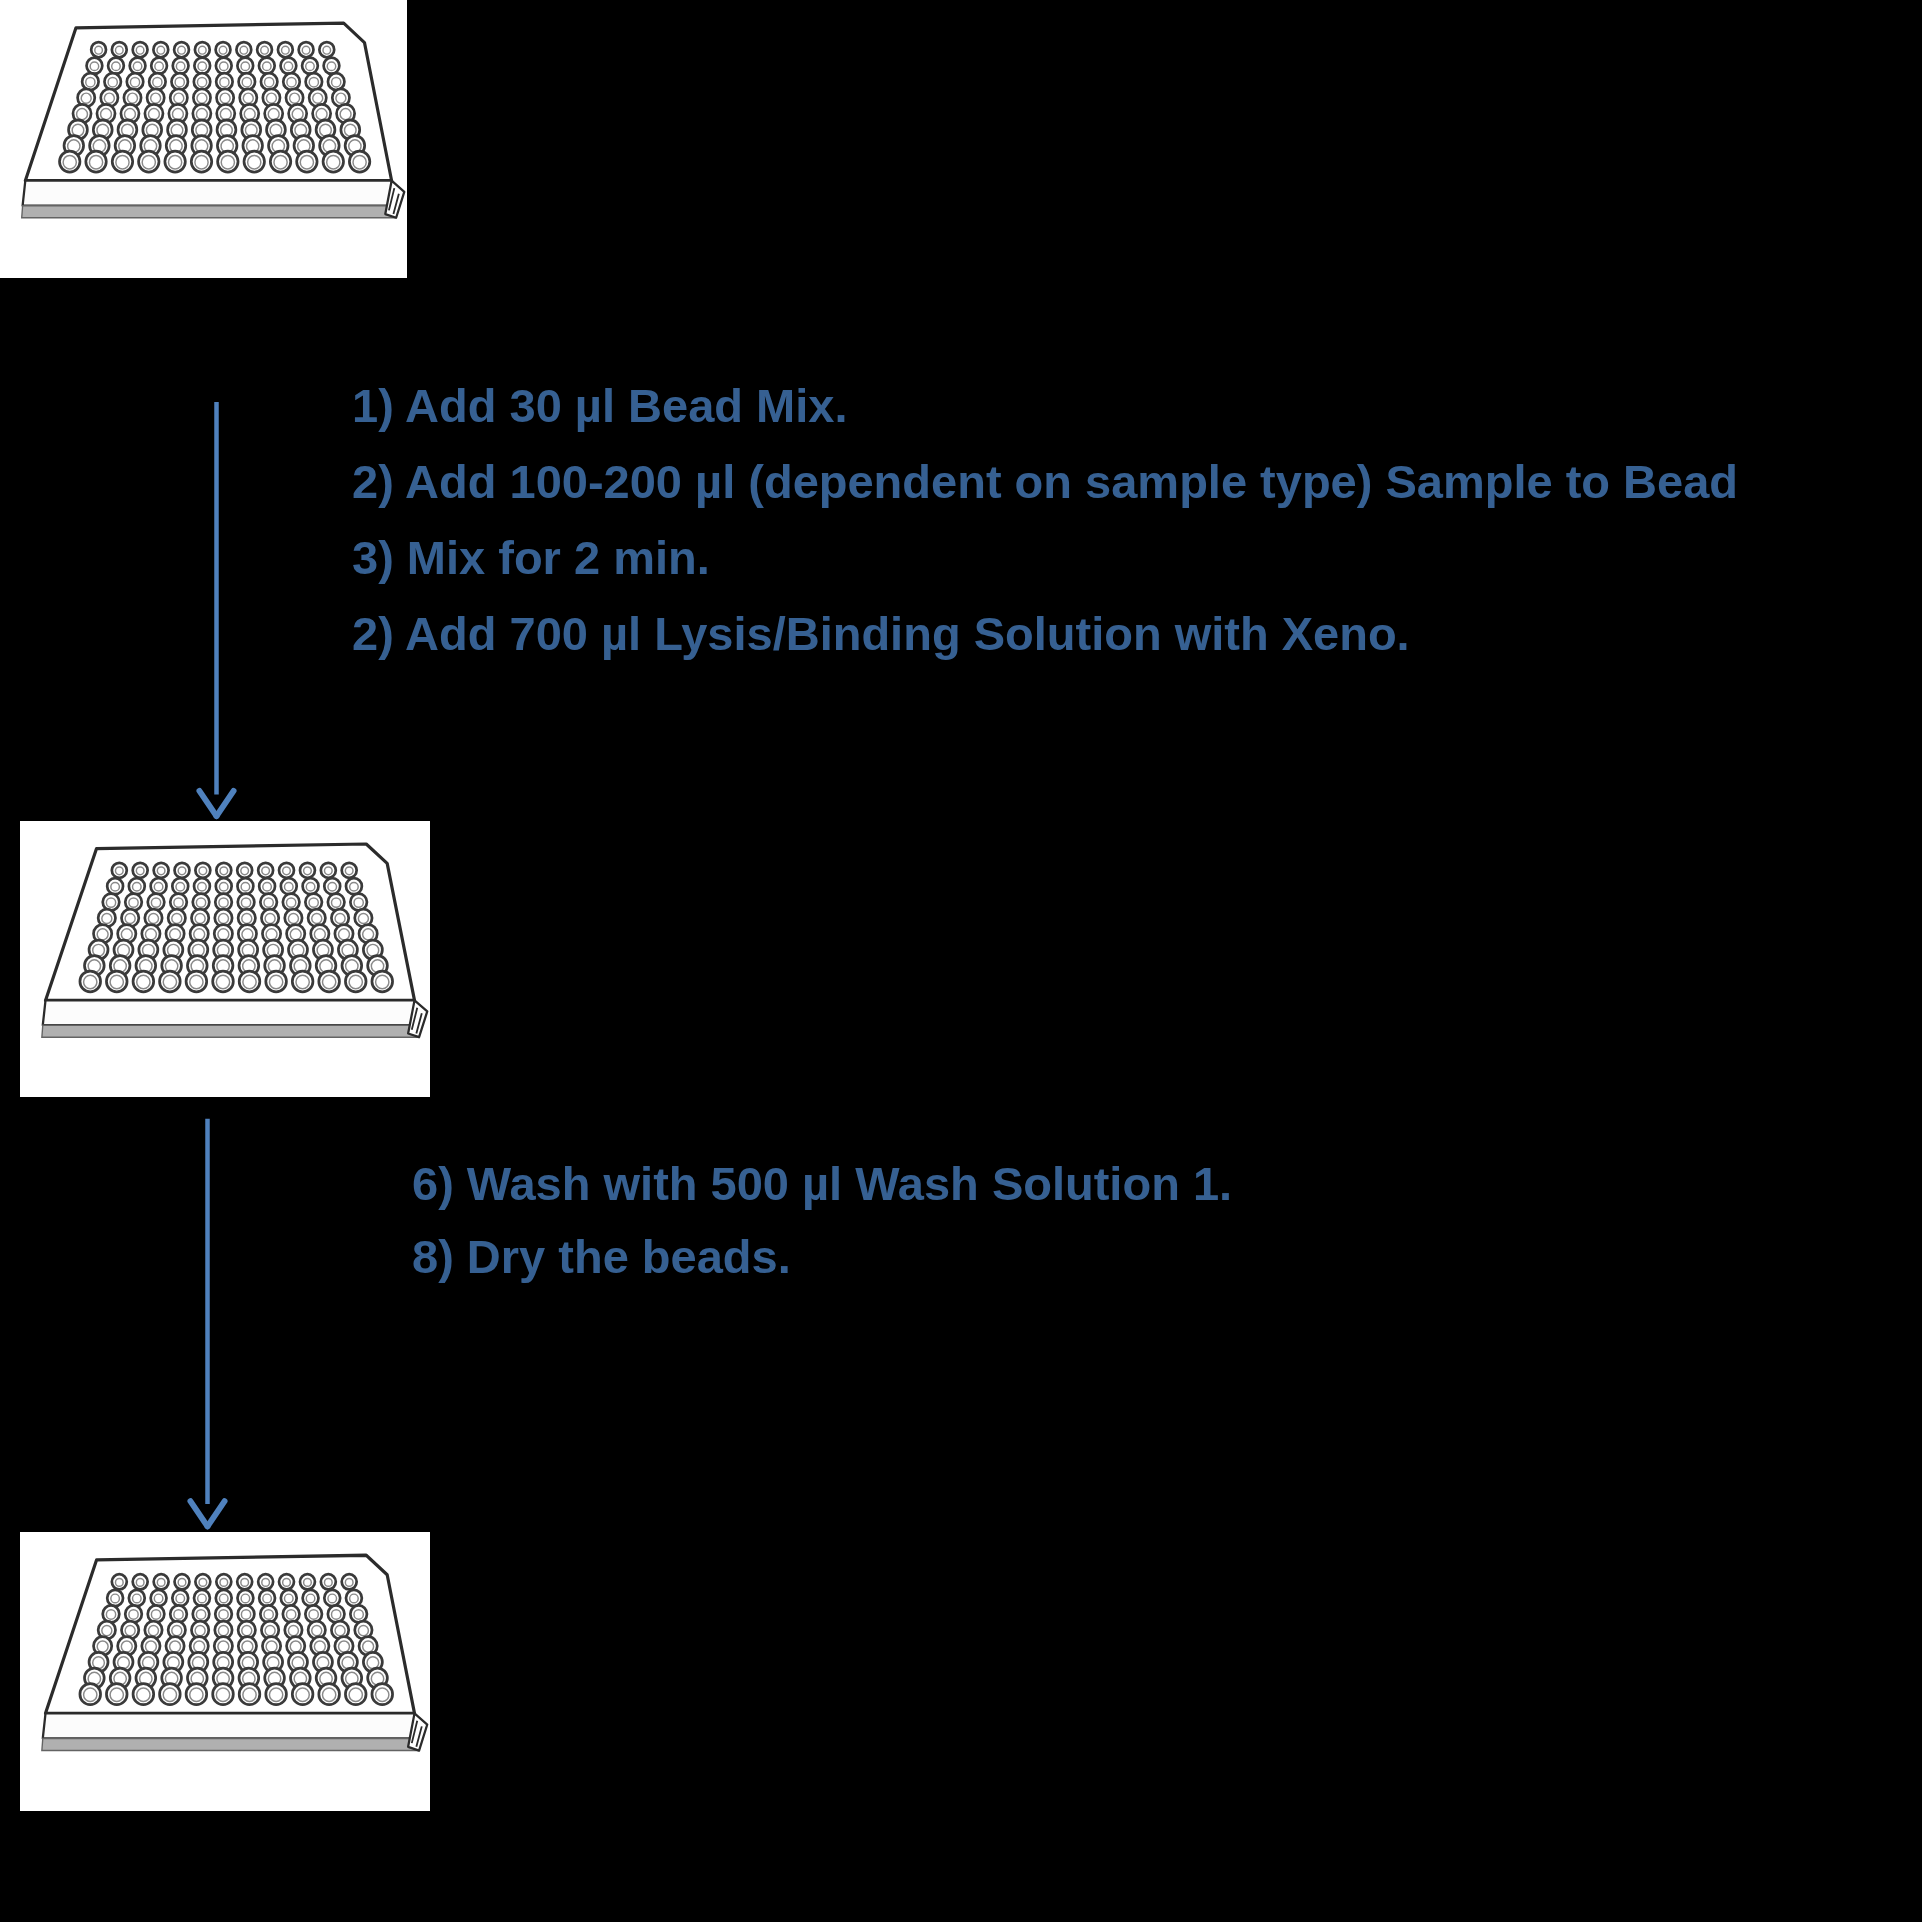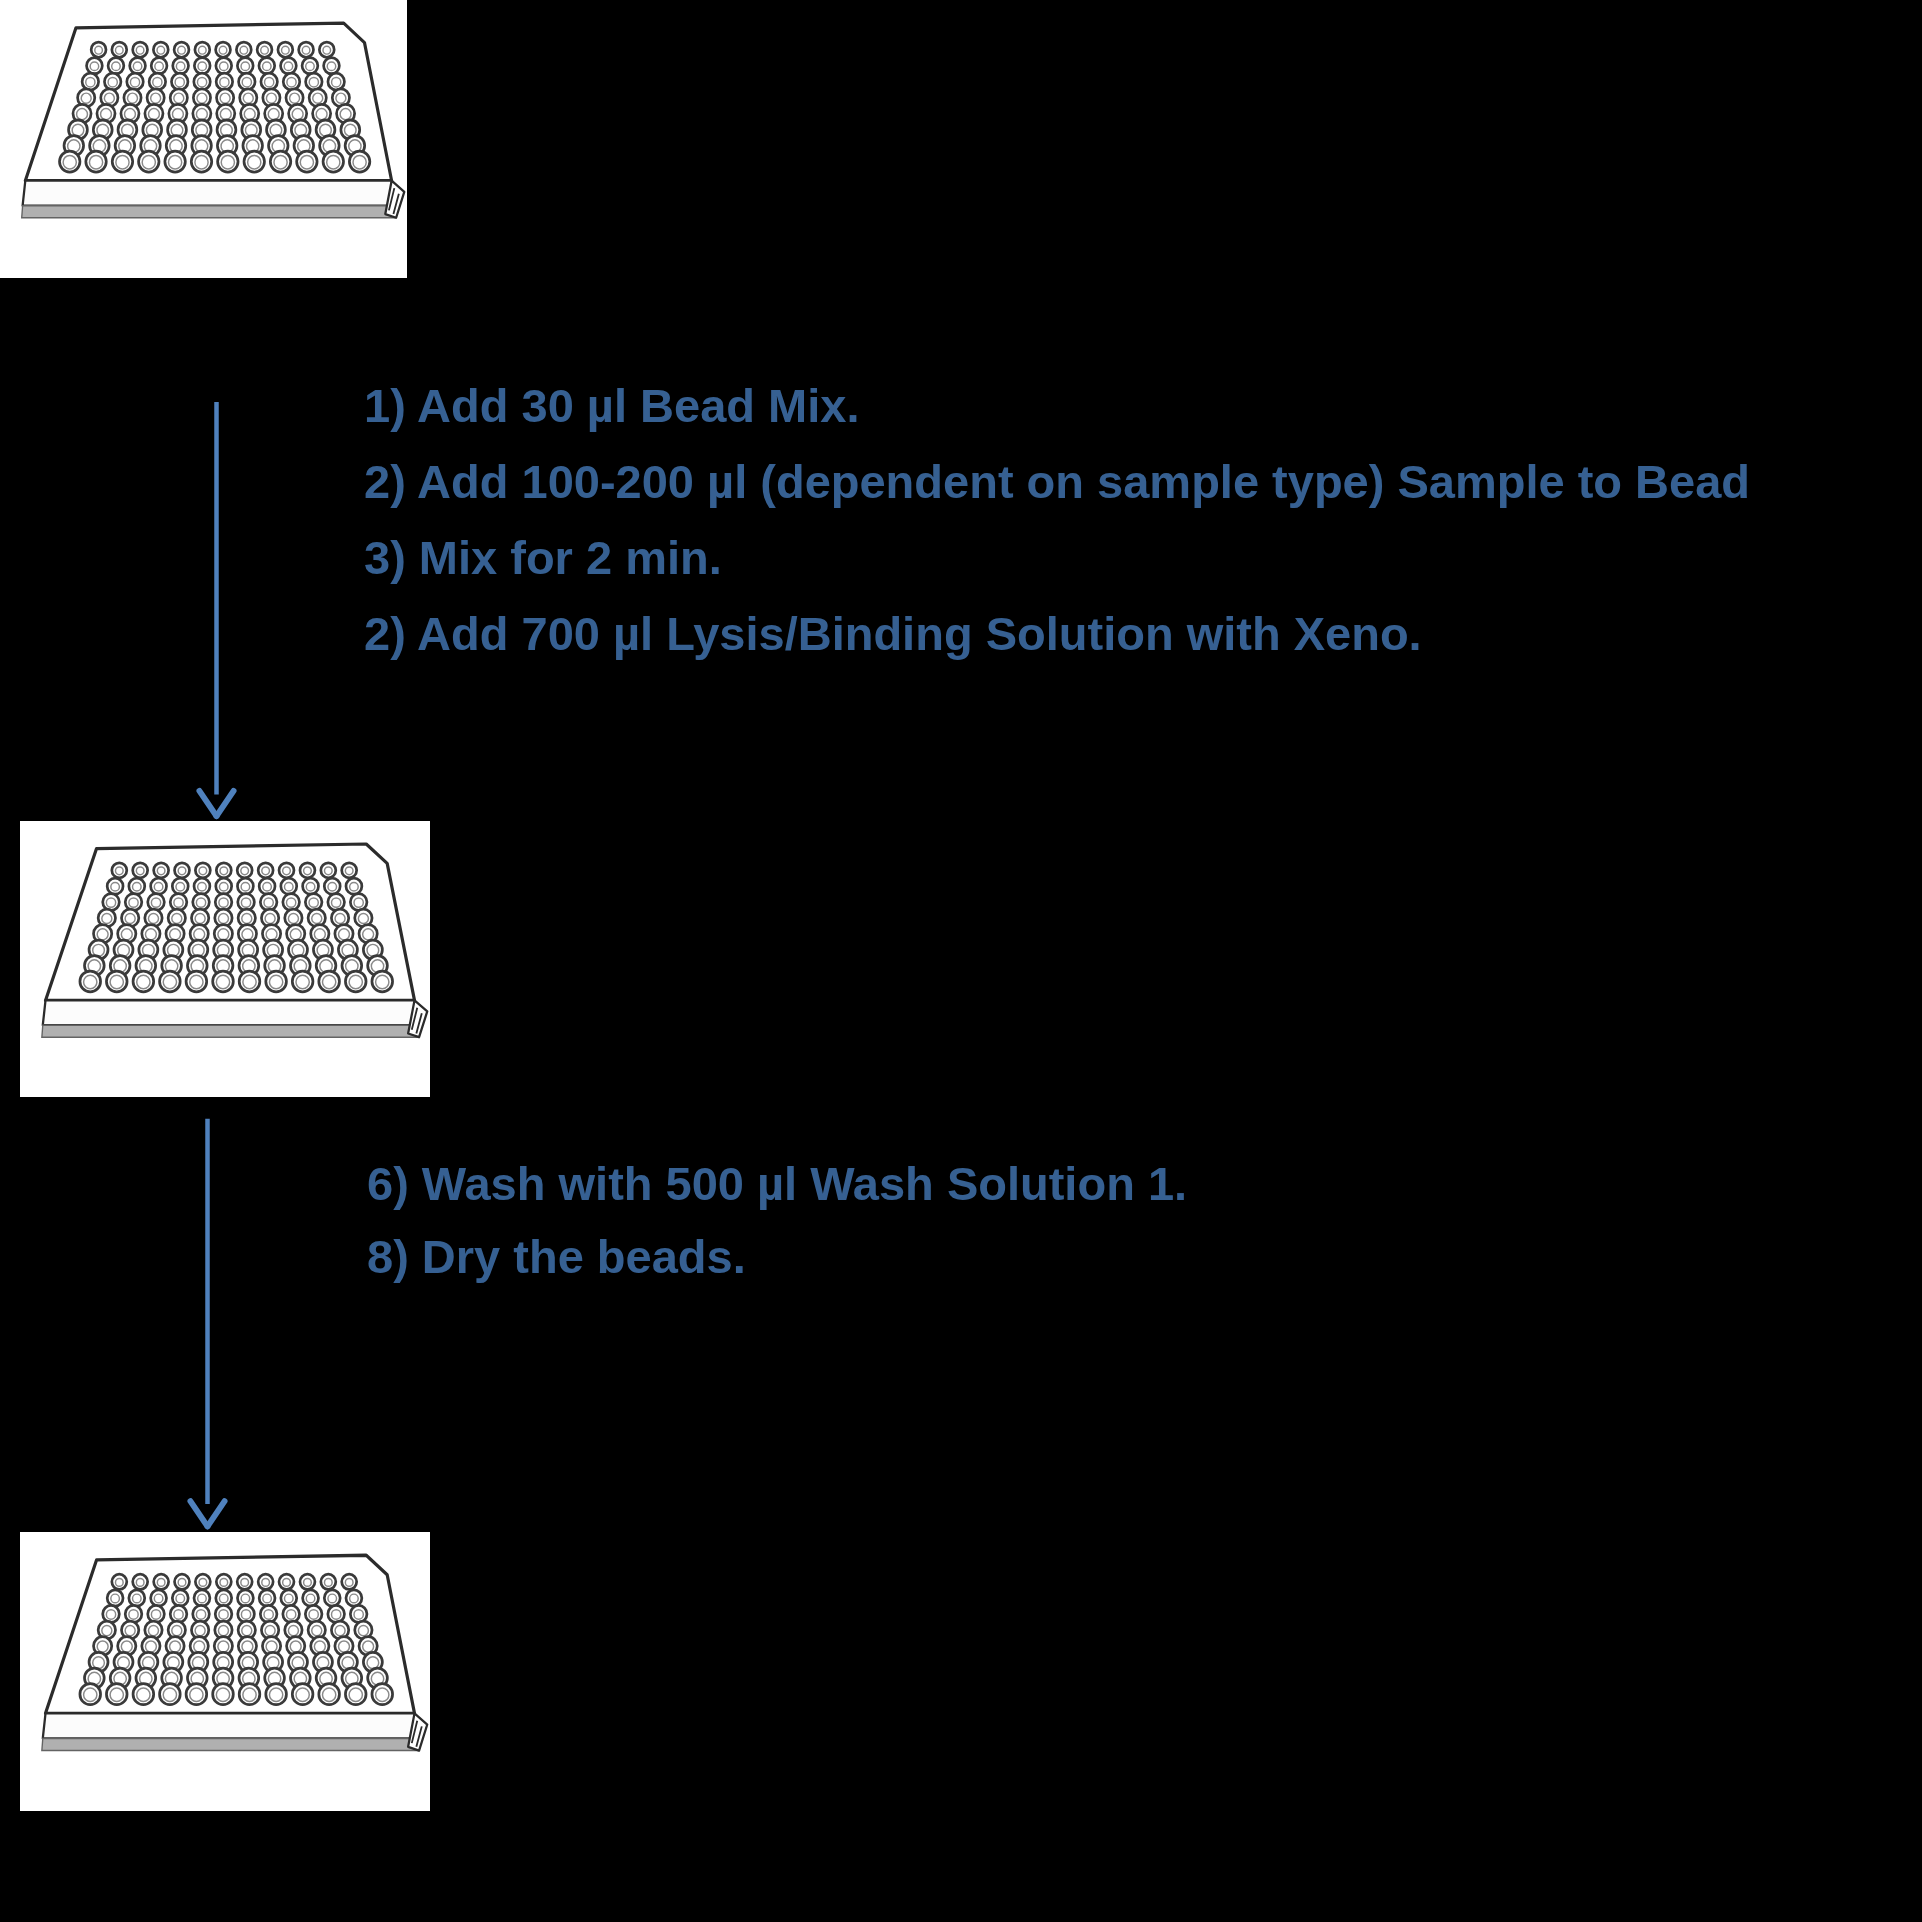--- a/index.html
+++ b/index.html
@@ -250,40 +250,40 @@
     <use href="#microplate"></use>
   </svg>
 </div>
 
 <svg class="flow-arrow" style="left:194px;top:398px" width="45" height="424" viewBox="0 0 50 466">
   <line class="arrow-shaft" x1="25" y1="2" x2="25" y2="438"></line>
   <line class="arrow-head" x1="6" y1="434" x2="25" y2="462"></line>
   <line class="arrow-head" x1="44" y1="434" x2="25" y2="462"></line>
 </svg>
 
-<div class="steps steps-1" style="left:364px;top:368px">
+<div class="steps steps-1" style="left:352px;top:368px">
   <div class="line">1) Add 30 µl Bead Mix.</div>
   <div class="line">2) Add 100-200 µl (dependent on sample type) Sample to Bead</div>
   <div class="line">3) Mix for 2 min.</div>
   <div class="line">2) Add 700 µl Lysis/Binding Solution with Xeno.</div>
 </div>
 
 <div class="plate-box" style="left:20px;top:821px;width:410px;height:276px">
   <svg viewBox="0 0 450 300" preserveAspectRatio="none">
     <use href="#microplate"></use>
   </svg>
 </div>
 
 <svg class="flow-arrow" style="left:185px;top:1115px" width="45" height="416" viewBox="0 0 50 458">
   <line class="arrow-shaft" x1="25" y1="2" x2="25" y2="430"></line>
   <line class="arrow-head" x1="6" y1="427" x2="25" y2="455"></line>
   <line class="arrow-head" x1="44" y1="427" x2="25" y2="455"></line>
 </svg>
 
-<div class="steps steps-2" style="left:367px;top:1147px">
+<div class="steps steps-2" style="left:412px;top:1147px">
   <div class="line">6) Wash with 500 µl Wash Solution 1.</div>
   <div class="line">8) Dry the beads.</div>
 </div>
 
 <div class="plate-box" style="left:20px;top:1532px;width:410px;height:279px">
   <svg viewBox="0 0 450 300" preserveAspectRatio="none">
     <use href="#microplate"></use>
   </svg>
 </div>
 

